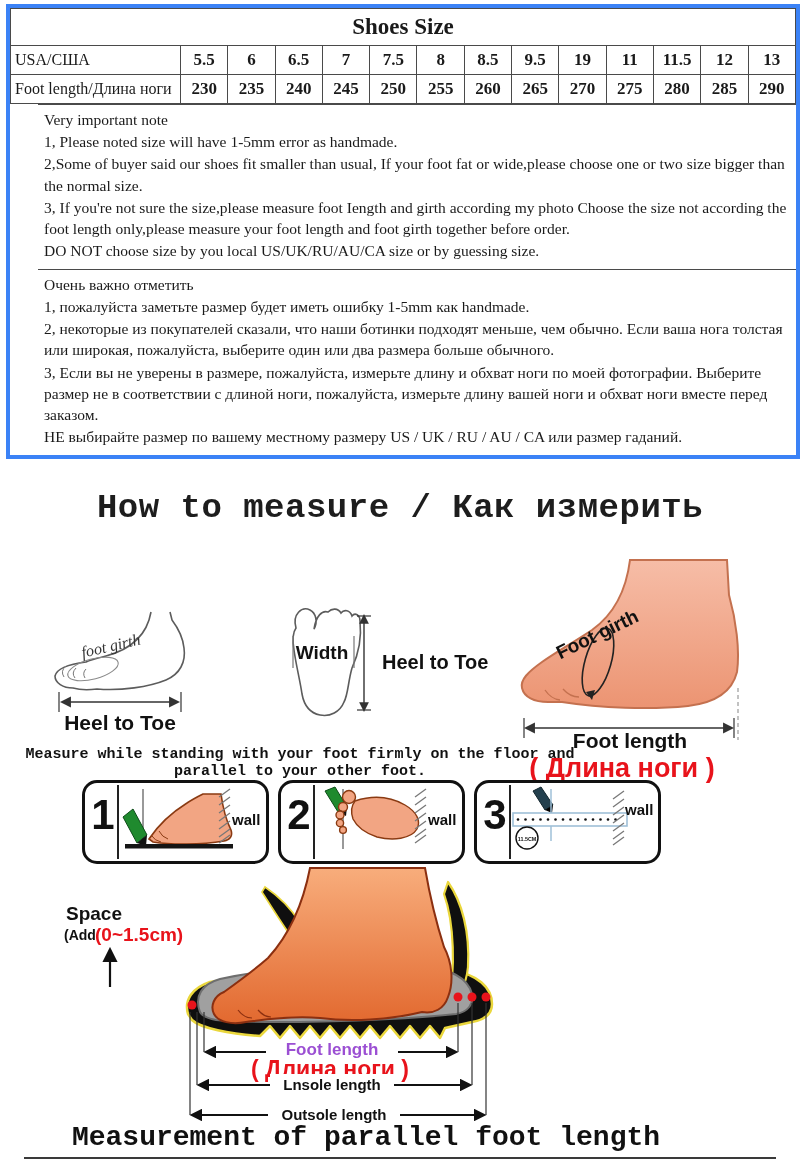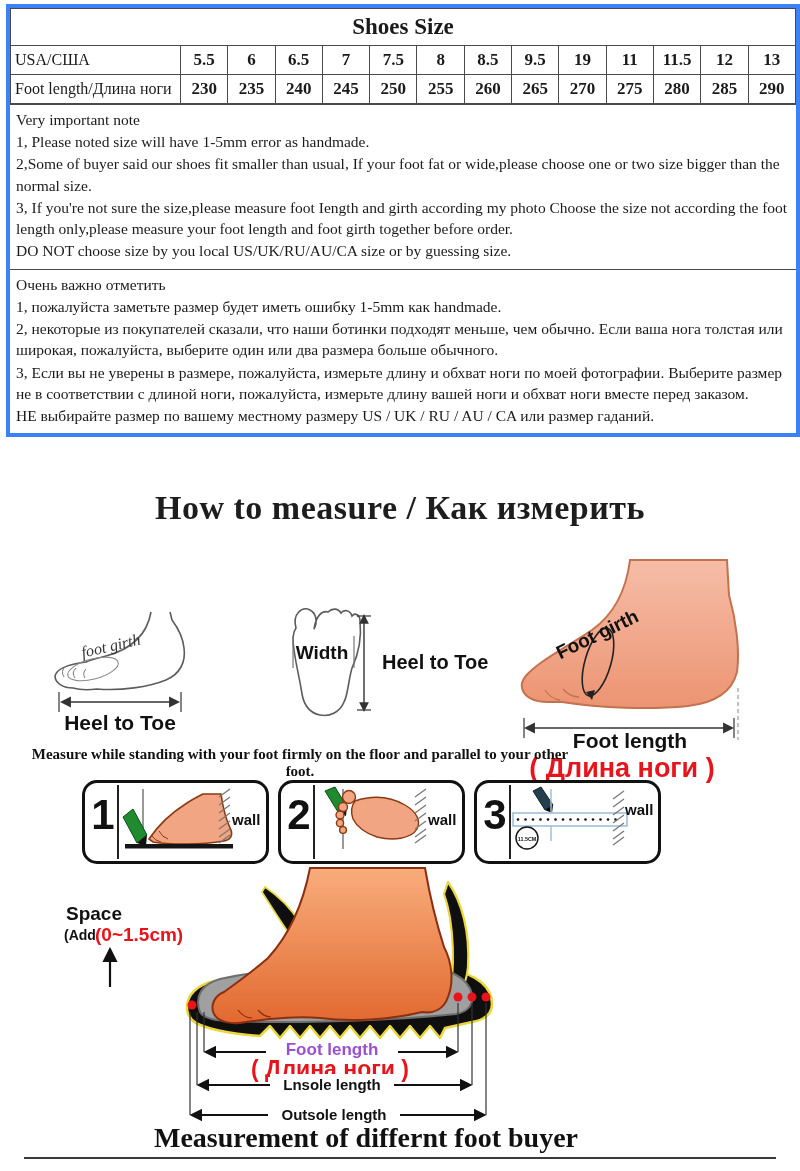--- a/index.html
+++ b/index.html
@@ -1,27 +1,27 @@
 <!DOCTYPE html>
 <html><head>
 <meta charset="utf-8">
 <style>
   html,body{margin:0;padding:0;background:#fff;}
   .page{position:relative;width:800px;height:1171px;background:#fff;overflow:hidden;
         font-family:"Liberation Serif",serif;color:#1a1a1a;}
-  .sans{font-family:Liberation Serif, serif;}
+  .sans{font-family:Liberation Mono, monospace;}
 
   
   .topbox{position:absolute;left:6px;top:4px;width:786px;border:4px solid #3b82f6;background:#fff;}
   table.size{width:100%;border-collapse:collapse;table-layout:fixed;}
   table.size td{border:1px solid #4a4a4a;text-align:center;font-weight:bold;font-size:17px;padding:4px 0;}
   table.size td.ttl{font-size:23px;padding:5px 0;border-bottom:1px solid #4a4a4a;}
   table.size td.rlabel{text-align:left;font-weight:normal;font-size:16px;padding:4px 2px 4px 4px;}
   table.size col.c0{width:170px;}
-  .notes{font-size:15.5px;line-height:1.37;padding:4px 8px 6px 6px;border-top:1px solid #4a4a4a;}
+  .notes{font-size:15.5px;line-height:1.37;padding:4px 8px 6px 6px;border-top:1px solid #4a4a4a;margin-left:28px;}
   .notes div{margin:0 0 1px 0;}
 
   
   .howto{position:absolute;top:489px;left:0;width:100%;text-align:center;margin:0;
          font-size:34px;font-weight:bold;color:#1d1d1d;letter-spacing:0.5px;}
   .standing{position:absolute;top:734px;left:8px;width:560px;margin:12px;
             font-size:15px;font-weight:bold;color:#111;text-align:center;}
   .footer-title{position:absolute;top:1122px;left:0;width:732px;text-align:center;margin:0;
                 font-size:28px;font-weight:bold;color:#111;}
   .bottomline{position:absolute;top:1157px;left:24px;width:752px;height:2px;background:#3a3a3a;}
@@ -315,16 +315,16 @@
 
     <line x1="199" y1="223" x2="470" y2="223" stroke="#111" stroke-width="1.8" marker-start="url(#ahb)" marker-end="url(#ahb)"></line>
     <rect x="270" y="212" width="124" height="17" fill="#fff"></rect>
     <text x="332" y="228" text-anchor="middle" font-size="15" font-weight="bold" fill="#111">Lnsole length</text>
 
     <line x1="192" y1="253" x2="484" y2="253" stroke="#111" stroke-width="1.8" marker-start="url(#ahb)" marker-end="url(#ahb)"></line>
     <rect x="268" y="242" width="132" height="17" fill="#fff"></rect>
     <text x="334" y="258" text-anchor="middle" font-size="15" font-weight="bold" fill="#111">Outsole length</text>
   </svg>
 
-  <h2 class="footer-title sans">Measurement of differnt foot buyer</h2>
+  <h2 class="footer-title sans">Measurement of parallel foot length</h2>
   <div class="bottomline"></div>
 
 </div>
 
 </body></html>

